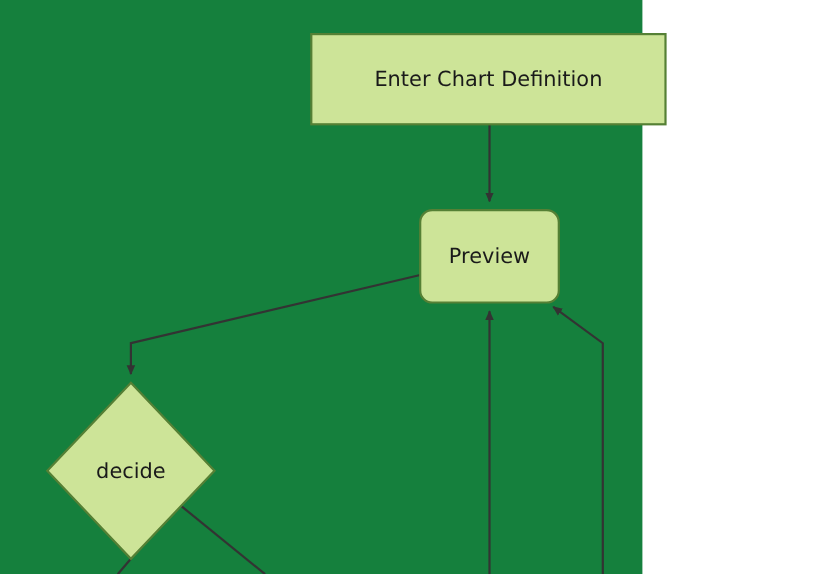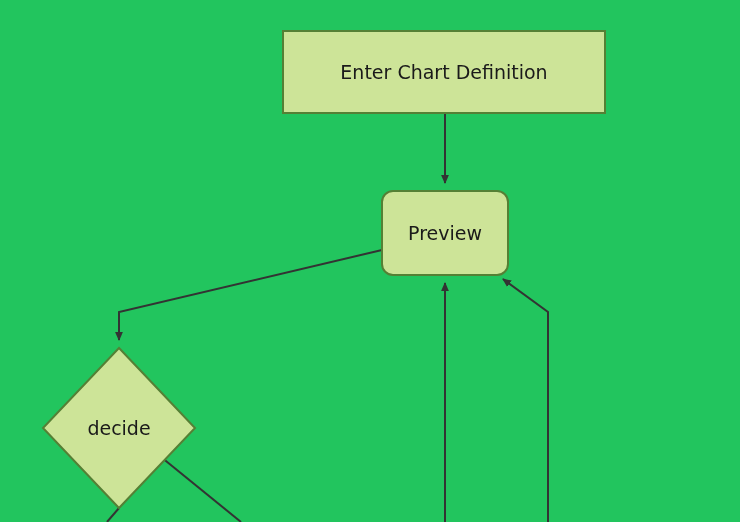--- a/index.html
+++ b/index.html
@@ -8,23 +8,23 @@
     background: #ffffff;
   }
   body {
     width: 740px;
     height: 522px;
     overflow: hidden;
     font-family: "DejaVu Sans", sans-serif;
   }
   #diagram-canvas {
     position: relative;
-    width: 740px;
+    width: 584px;
     height: 522px;
-    background: #22c55e;
+    background: #15803d;
   }
   #flowchart-svg {
     position: absolute;
     top: 0;
     left: 0;
     width: 740px;
     height: 522px;
     display: block;
   }
   .node-shape {

